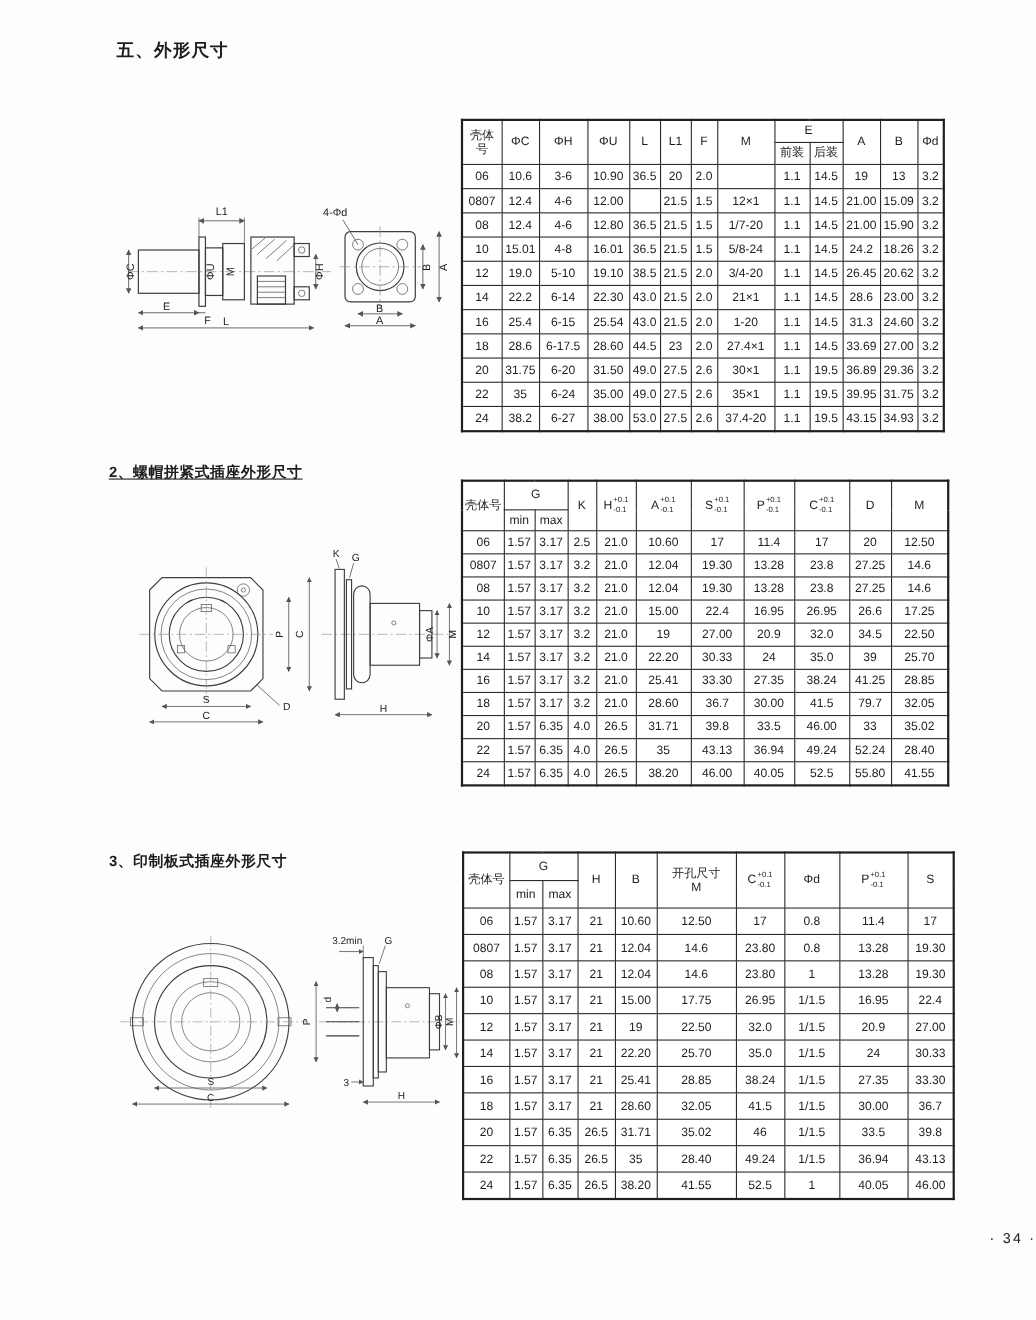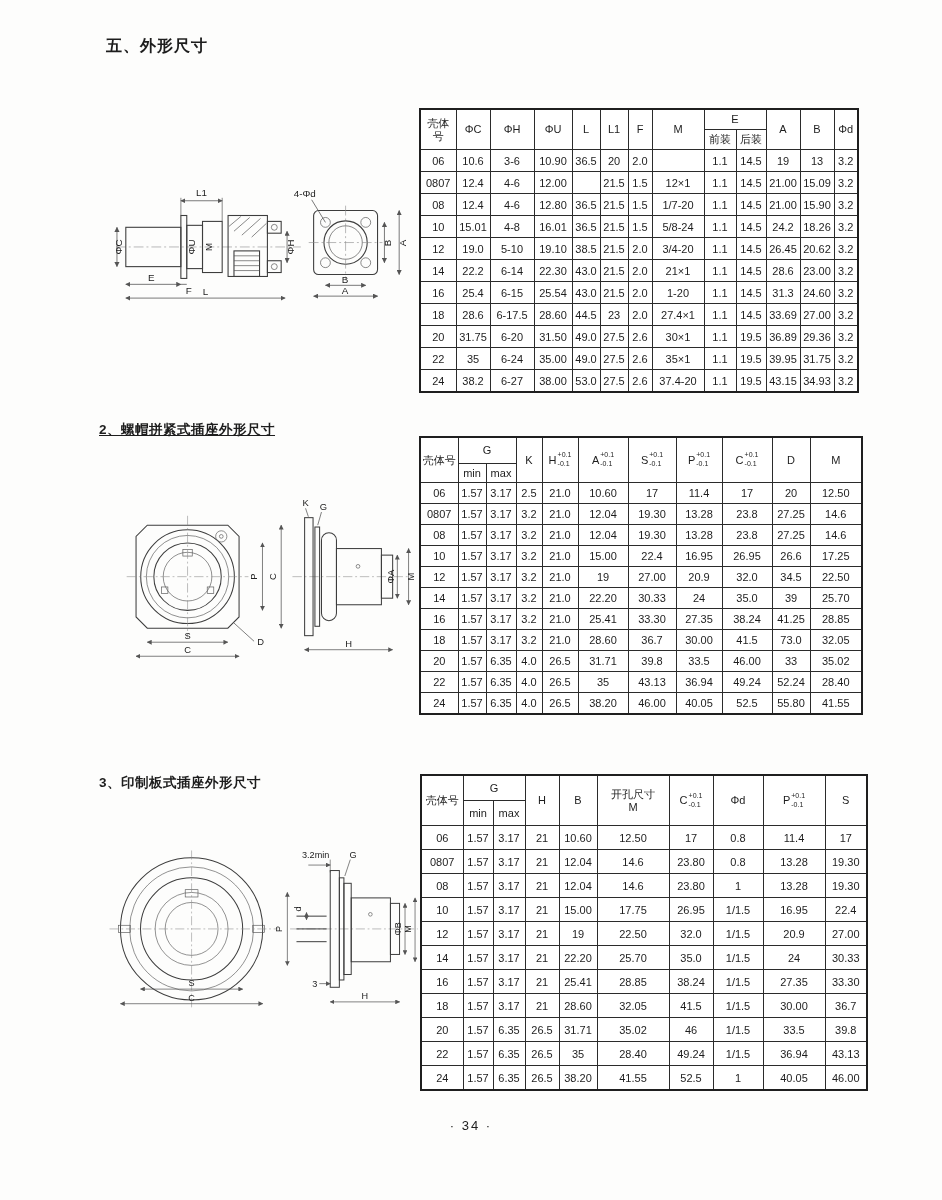--- a/index.html
+++ b/index.html
@@ -3,21 +3,21 @@
 <meta charset="utf-8">
 <style>
   html,body{margin:0;padding:0;background:#e8e8e8;}
   .page{position:relative;width:942px;height:1200px;background:#fdfdfc;margin:0 auto;
         font-family:"Liberation Sans","DejaVu Sans",sans-serif;color:#1d1d1d;overflow:hidden;}
   .doc-title{position:absolute;left:106px;top:36px;font-size:16px;font-weight:700;letter-spacing:1px;margin:0;}
   .sec-heading{position:absolute;font-size:13.5px;font-weight:700;margin:0;letter-spacing:.5px;}
   .sh1{left:99px;top:114px;}
   .sh2{left:99px;top:421px;text-decoration:underline;}
   .sh3{left:99px;top:774px;}
-  .page-num{position:absolute;top:1118px;left:0;width:942px;text-align:center;font-size:13px;letter-spacing:2px;}
+  .page-num{position:absolute;top:1118px;left:0;width:942px;text-align:right;font-size:13px;letter-spacing:2px;}
 
   table.t{position:absolute;border-collapse:collapse;table-layout:fixed;background:#fff;border:2px solid #1f1f1f;}
   table.t th,table.t td{border:1px solid #2b2b2b;text-align:center;vertical-align:middle;
         font-weight:400;font-size:11px;padding:0 1px;overflow:hidden;}
   table.t th{line-height:1.15;}
   .t1{left:419px;top:108px;}
   .t1 td{height:21px;}
   .t1 thead tr th{height:19px;}
   .t2{left:419px;top:436px;}
   .t2 td{height:20px;}
@@ -528,21 +528,21 @@
         <tr>
           <td>18</td>
           <td>1.57</td>
           <td>3.17</td>
           <td>3.2</td>
           <td>21.0</td>
           <td>28.60</td>
           <td>36.7</td>
           <td>30.00</td>
           <td>41.5</td>
-          <td>73.0</td>
+          <td>79.7</td>
           <td>32.05</td>
         </tr>
         <tr>
           <td>20</td>
           <td>1.57</td>
           <td>6.35</td>
           <td>4.0</td>
           <td>26.5</td>
           <td>31.71</td>
           <td>39.8</td>

